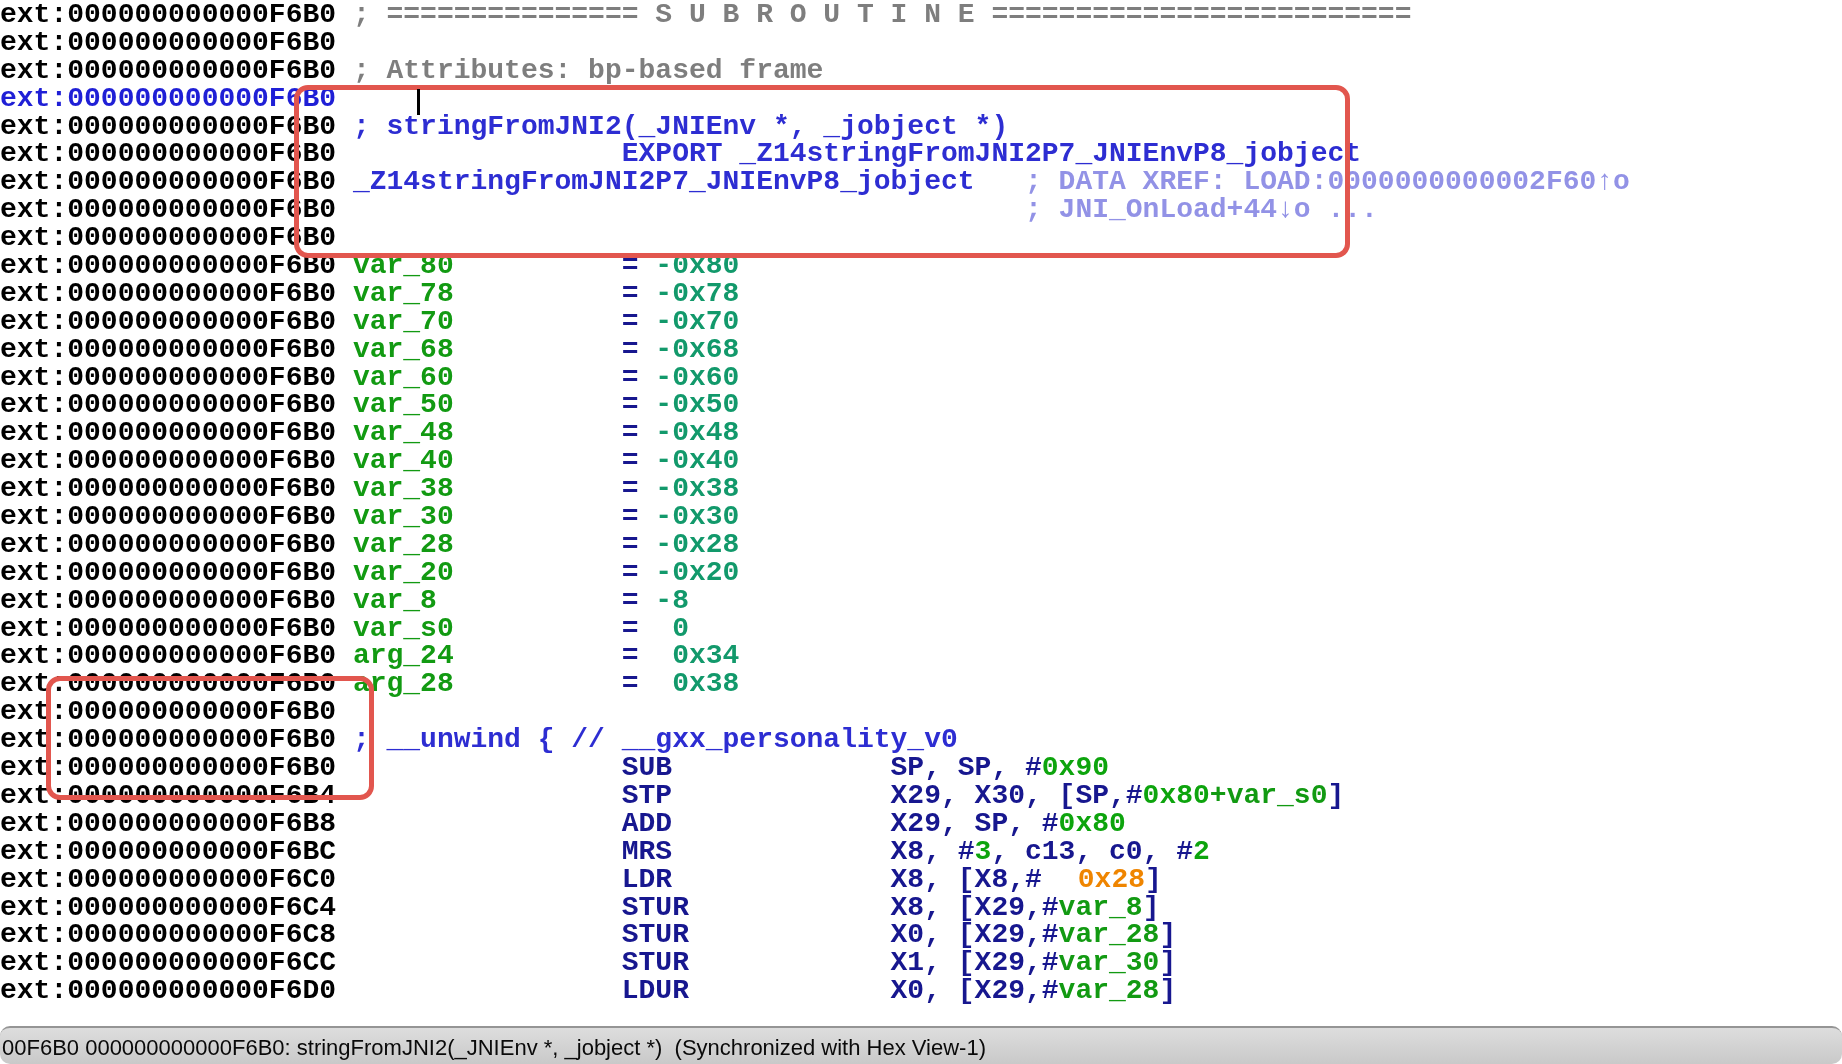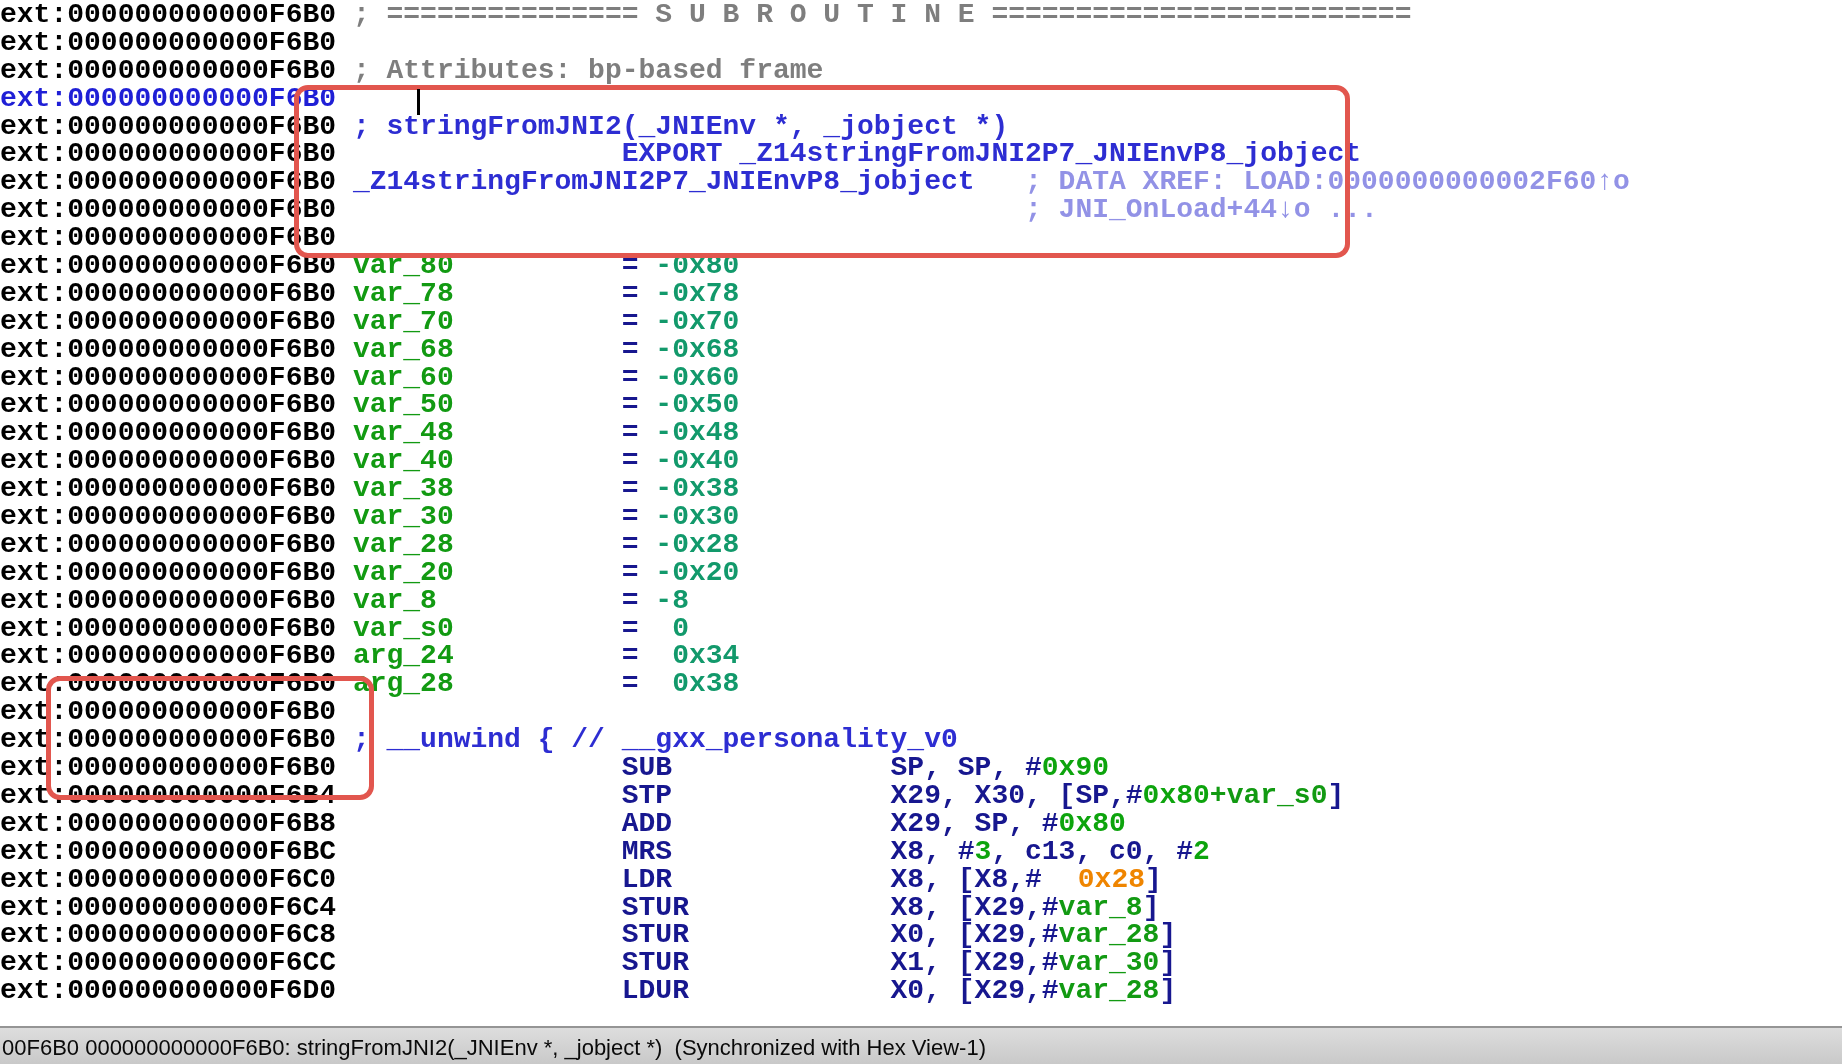--- a/index.html
+++ b/index.html
@@ -32,20 +32,21 @@
   #anno-box-1{left:294px;top:85px;width:1046px;height:163px;}
   #anno-box-2{left:46px;top:676px;width:318px;height:114px;}
   #text-cursor{
     position:absolute;left:417px;top:89px;width:3px;height:26px;background:#000;
   }
   #status-bar{
     position:absolute;left:0;bottom:0;width:1842px;height:36px;
     background:linear-gradient(#dddddd,#c9c9c9);
     border-top:2px solid #959595;
     font-family:"Liberation Sans","DejaVu Sans",sans-serif;
+    border-radius:10px;
   }
   #status-text{
     position:absolute;left:2px;top:7px;font-size:22px;color:#0a0a0a;white-space:pre;
   }
 </style>
 </head>
 <body>
 
 <div id="code"><div class="line"><span class="a">.text:000000000000F6B0</span><span class="h"> ; =============== S U B R O U T I N E =========================</span></div><div class="line"><span class="a">.text:000000000000F6B0</span></div><div class="line"><span class="a">.text:000000000000F6B0</span><span class="h"> ; Attributes: bp-based frame</span></div><div class="line"><span class="ab">.text:000000000000F6B0</span></div><div class="line"><span class="a">.text:000000000000F6B0</span><span class="b"> ; stringFromJNI2(_JNIEnv *, _jobject *)</span></div><div class="line"><span class="a">.text:000000000000F6B0</span><span class="b">                 EXPORT _Z14stringFromJNI2P7_JNIEnvP8_jobject</span></div><div class="line"><span class="a">.text:000000000000F6B0</span><span class="b"> _Z14stringFromJNI2P7_JNIEnvP8_jobject</span><span class="l">   ; DATA XREF: LOAD:0000000000002F60↑o</span></div><div class="line"><span class="a">.text:000000000000F6B0</span><span class="l">                                         ; JNI_OnLoad+44↓o ...</span></div><div class="line"><span class="a">.text:000000000000F6B0</span></div><div class="line"><span class="a">.text:000000000000F6B0</span><span class="gn"> var_80</span><span class="n">          =</span><span class="gv"> -0x80</span></div><div class="line"><span class="a">.text:000000000000F6B0</span><span class="gn"> var_78</span><span class="n">          =</span><span class="gv"> -0x78</span></div><div class="line"><span class="a">.text:000000000000F6B0</span><span class="gn"> var_70</span><span class="n">          =</span><span class="gv"> -0x70</span></div><div class="line"><span class="a">.text:000000000000F6B0</span><span class="gn"> var_68</span><span class="n">          =</span><span class="gv"> -0x68</span></div><div class="line"><span class="a">.text:000000000000F6B0</span><span class="gn"> var_60</span><span class="n">          =</span><span class="gv"> -0x60</span></div><div class="line"><span class="a">.text:000000000000F6B0</span><span class="gn"> var_50</span><span class="n">          =</span><span class="gv"> -0x50</span></div><div class="line"><span class="a">.text:000000000000F6B0</span><span class="gn"> var_48</span><span class="n">          =</span><span class="gv"> -0x48</span></div><div class="line"><span class="a">.text:000000000000F6B0</span><span class="gn"> var_40</span><span class="n">          =</span><span class="gv"> -0x40</span></div><div class="line"><span class="a">.text:000000000000F6B0</span><span class="gn"> var_38</span><span class="n">          =</span><span class="gv"> -0x38</span></div><div class="line"><span class="a">.text:000000000000F6B0</span><span class="gn"> var_30</span><span class="n">          =</span><span class="gv"> -0x30</span></div><div class="line"><span class="a">.text:000000000000F6B0</span><span class="gn"> var_28</span><span class="n">          =</span><span class="gv"> -0x28</span></div><div class="line"><span class="a">.text:000000000000F6B0</span><span class="gn"> var_20</span><span class="n">          =</span><span class="gv"> -0x20</span></div><div class="line"><span class="a">.text:000000000000F6B0</span><span class="gn"> var_8</span><span class="n">           =</span><span class="gv"> -8</span></div><div class="line"><span class="a">.text:000000000000F6B0</span><span class="gn"> var_s0</span><span class="n">          =</span><span class="gv">  0</span></div><div class="line"><span class="a">.text:000000000000F6B0</span><span class="gn"> arg_24</span><span class="n">          =</span><span class="gv">  0x34</span></div><div class="line"><span class="a">.text:000000000000F6B0</span><span class="gn"> arg_28</span><span class="n">          =</span><span class="gv">  0x38</span></div><div class="line"><span class="a">.text:000000000000F6B0</span></div><div class="line"><span class="a">.text:000000000000F6B0</span><span class="b"> ; __unwind { // __gxx_personality_v0</span></div><div class="line"><span class="a">.text:000000000000F6B0</span><span class="n">                 SUB             SP, SP, #</span><span class="gi">0x90</span></div><div class="line"><span class="a">.text:000000000000F6B4</span><span class="n">                 STP             X29, X30, [SP,#</span><span class="gi">0x80</span><span class="gn">+var_s0</span><span class="n">]</span></div><div class="line"><span class="a">.text:000000000000F6B8</span><span class="n">                 ADD             X29, SP, #</span><span class="gi">0x80</span></div><div class="line"><span class="a">.text:000000000000F6BC</span><span class="n">                 MRS             X8, #</span><span class="gi">3</span><span class="n">, c13, c0, #</span><span class="gi">2</span></div><div class="line"><span class="a">.text:000000000000F6C0</span><span class="n">                 LDR             X8, [X8,#</span><span class="o">0x28</span><span class="n">]</span></div><div class="line"><span class="a">.text:000000000000F6C4</span><span class="n">                 STUR            X8, [X29,#</span><span class="gn">var_8</span><span class="n">]</span></div><div class="line"><span class="a">.text:000000000000F6C8</span><span class="n">                 STUR            X0, [X29,#</span><span class="gn">var_28</span><span class="n">]</span></div><div class="line"><span class="a">.text:000000000000F6CC</span><span class="n">                 STUR            X1, [X29,#</span><span class="gn">var_30</span><span class="n">]</span></div><div class="line"><span class="a">.text:000000000000F6D0</span><span class="n">                 LDUR            X0, [X29,#</span><span class="gn">var_28</span><span class="n">]</span></div></div>
 

